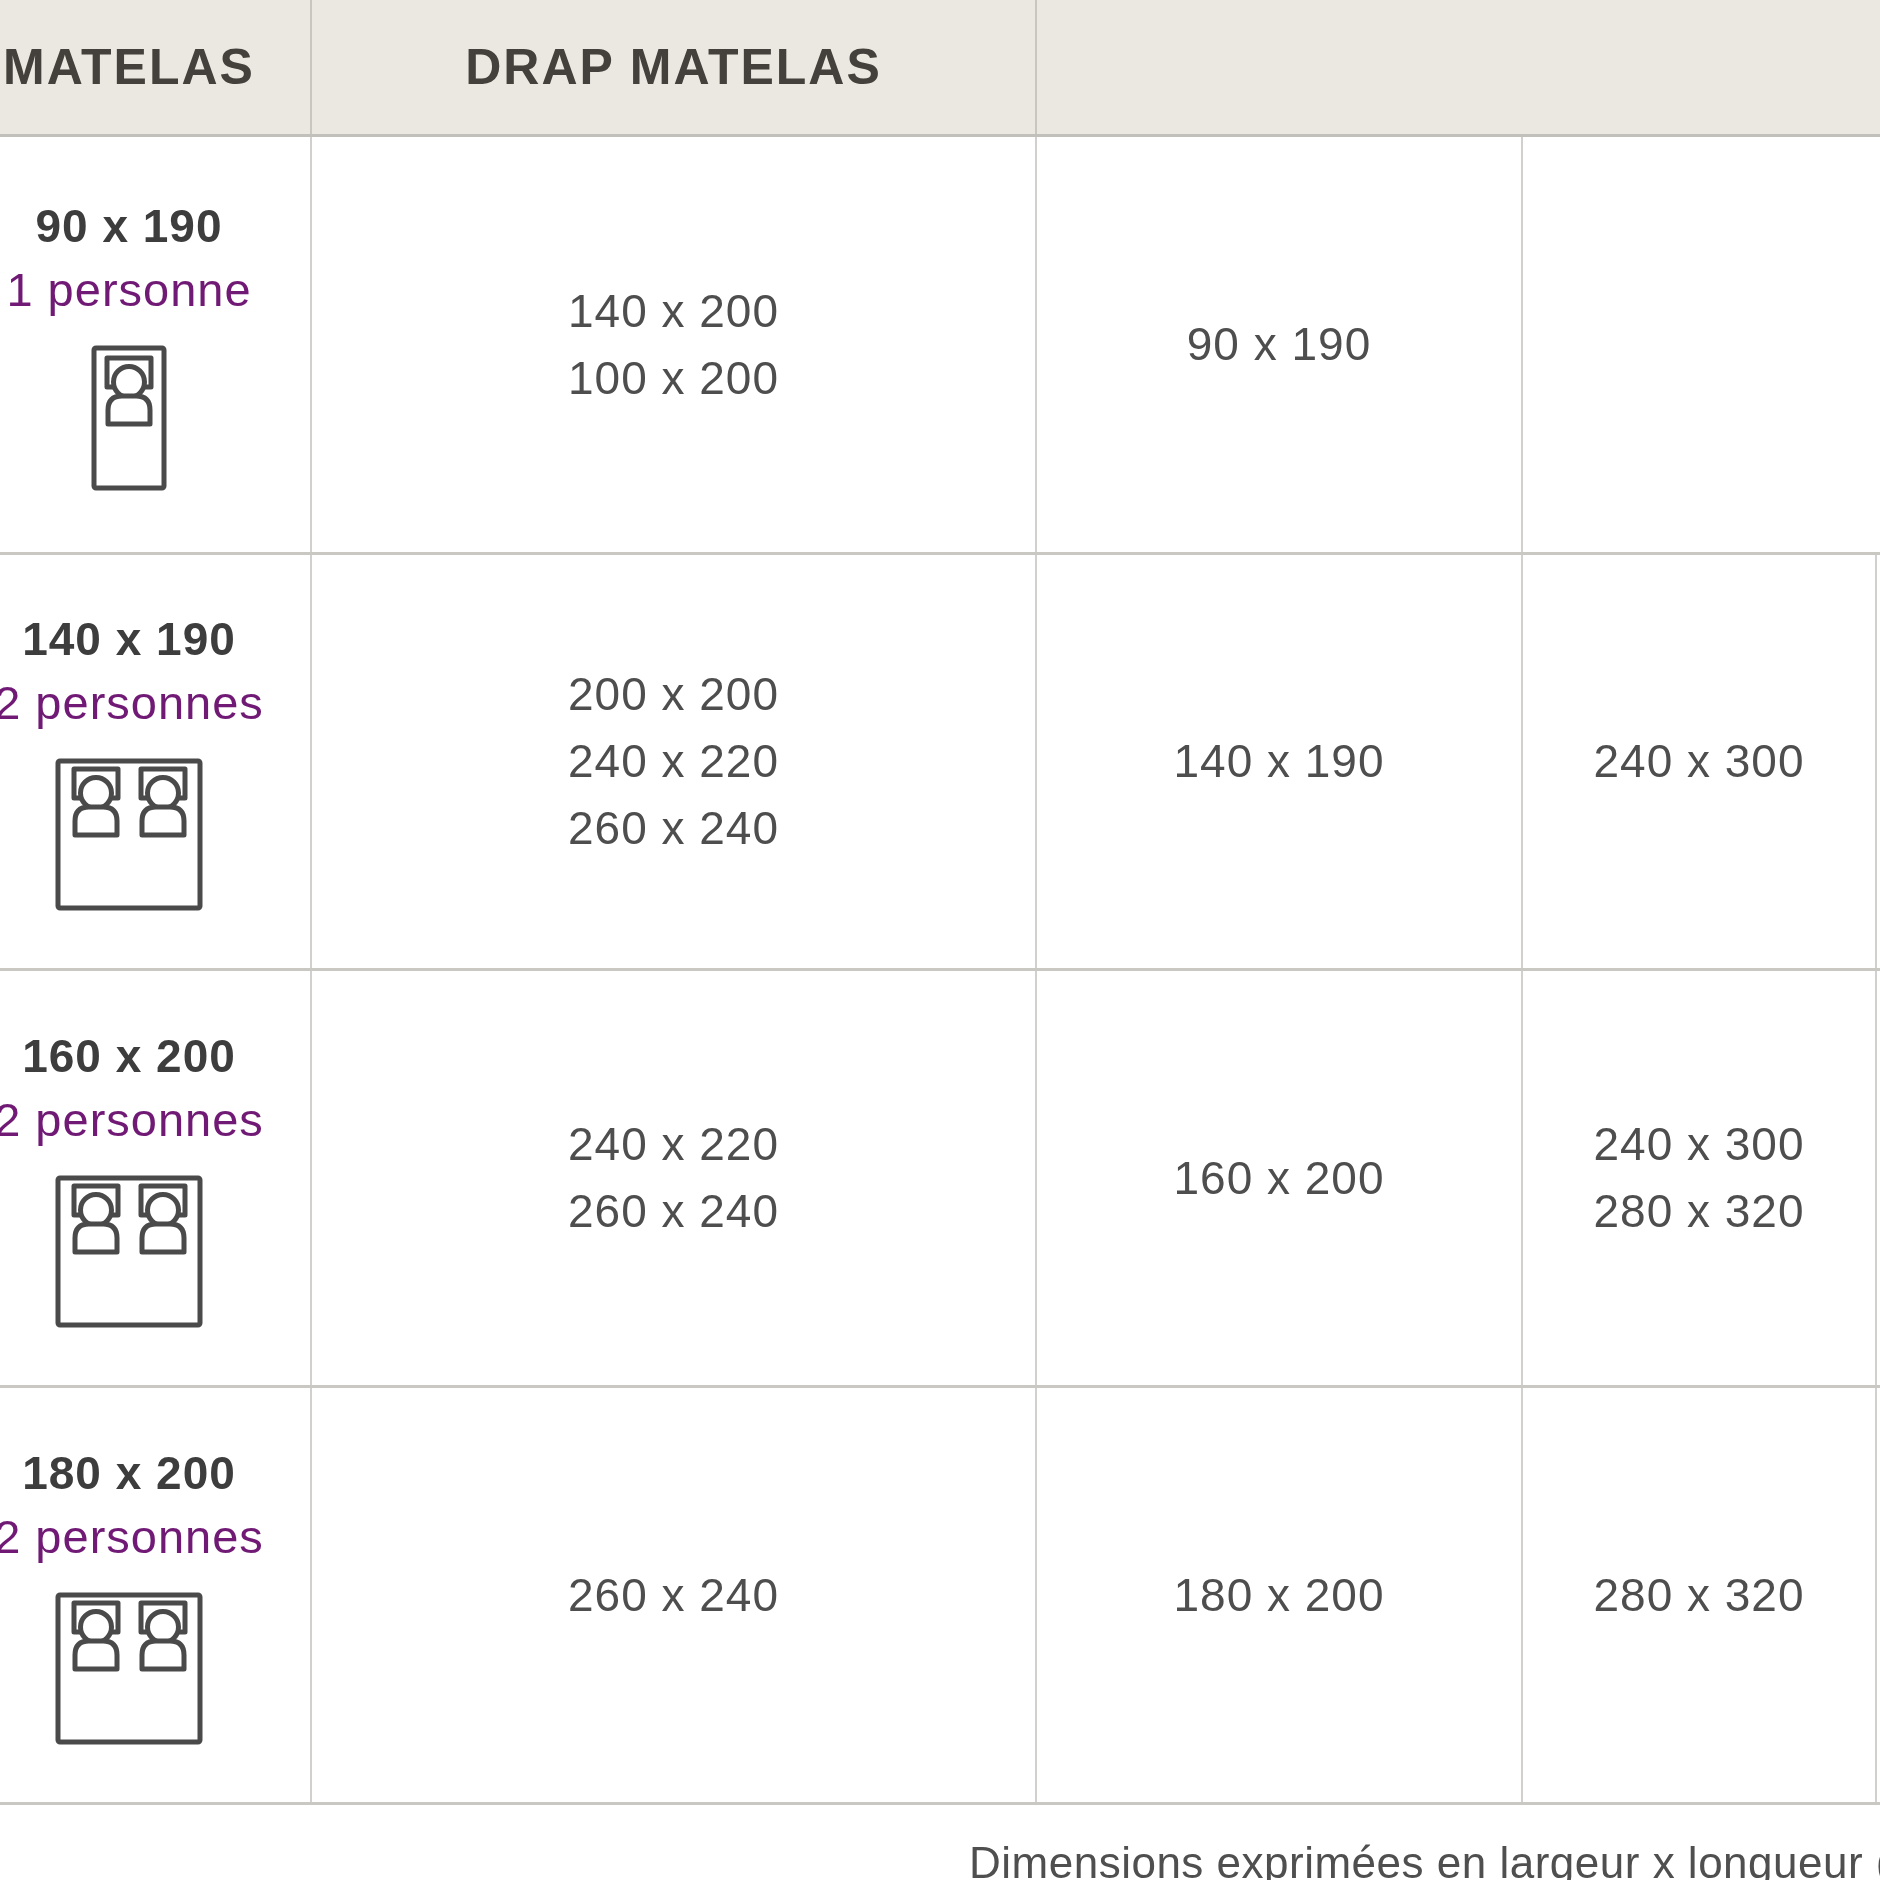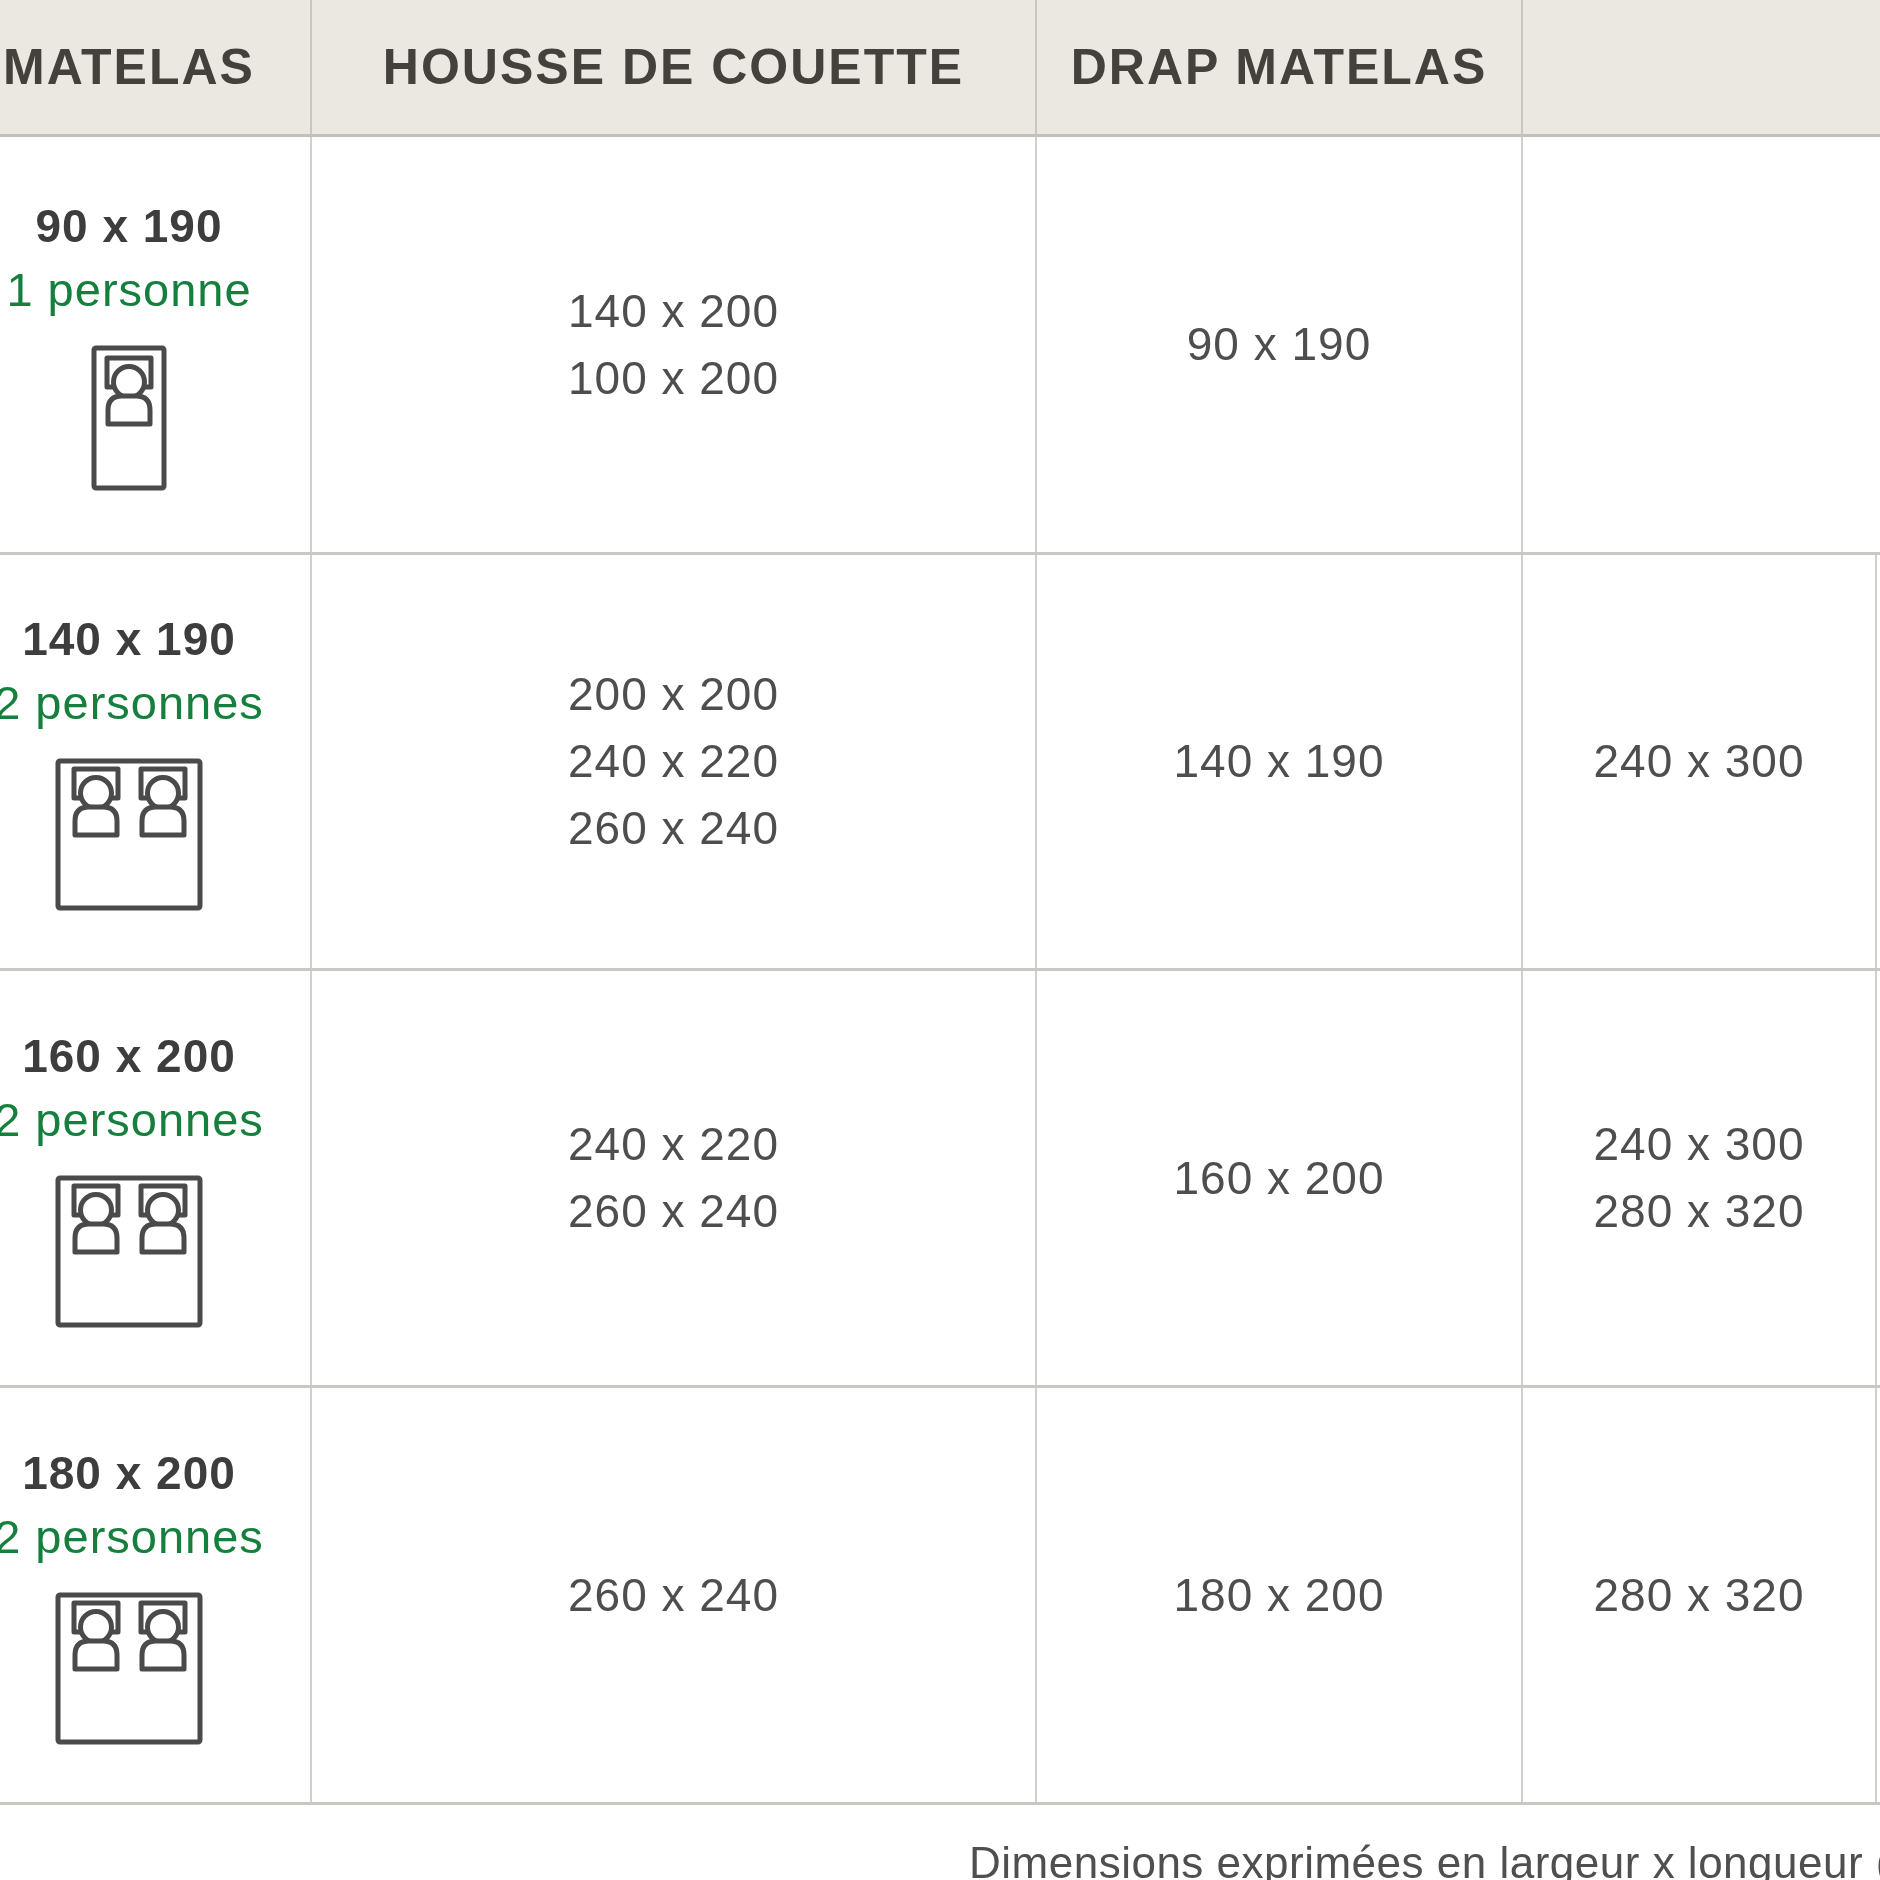--- a/index.html
+++ b/index.html
@@ -57,21 +57,21 @@
     text-align: center;
     white-space: pre-line;
   }
   .mattress-cell { flex-direction: column; }
   .m-size {
     font-size: 46px; font-weight: bold;
     color: #3d3d3d; letter-spacing: 1px;
     line-height: 54px;
   }
   .m-cap {
-    font-size: 47px; color: #15803d;
+    font-size: 47px; color: #701a75;
     letter-spacing: 1px; line-height: 54px;
     margin-top: 10px;
     white-space: nowrap;
   }
   .bed-icon { margin-top: 28px; }
   .bed-icon * { stroke: #4a4a4a; stroke-width: 5; fill: none; stroke-linejoin: round; }
   .bed-icon .knock { fill: #ffffff; }
   .footnote {
     position: absolute;
     left: 969px; top: 1838px;
@@ -81,21 +81,20 @@
     white-space: nowrap;
   }
 </style>
 </head>
 <body>
 
 <div class="size-table">
 
   <div class="hrow">
     <div class="th">MATELAS</div>
-    <div class="th">HOUSSE DE COUETTE</div>
     <div class="th">DRAP MATELAS</div>
     <div class="th ghost"></div>
   </div>
 
   <div class="row r1">
     <div class="cell mattress-cell">
       <div class="m-size">90 x 190</div>
       <div class="m-cap">1 personne</div>
       <svg class="bed-icon" width="76" height="146" viewBox="0 0 76 146">
         <rect x="3" y="3" width="70" height="140" rx="2"></rect>

